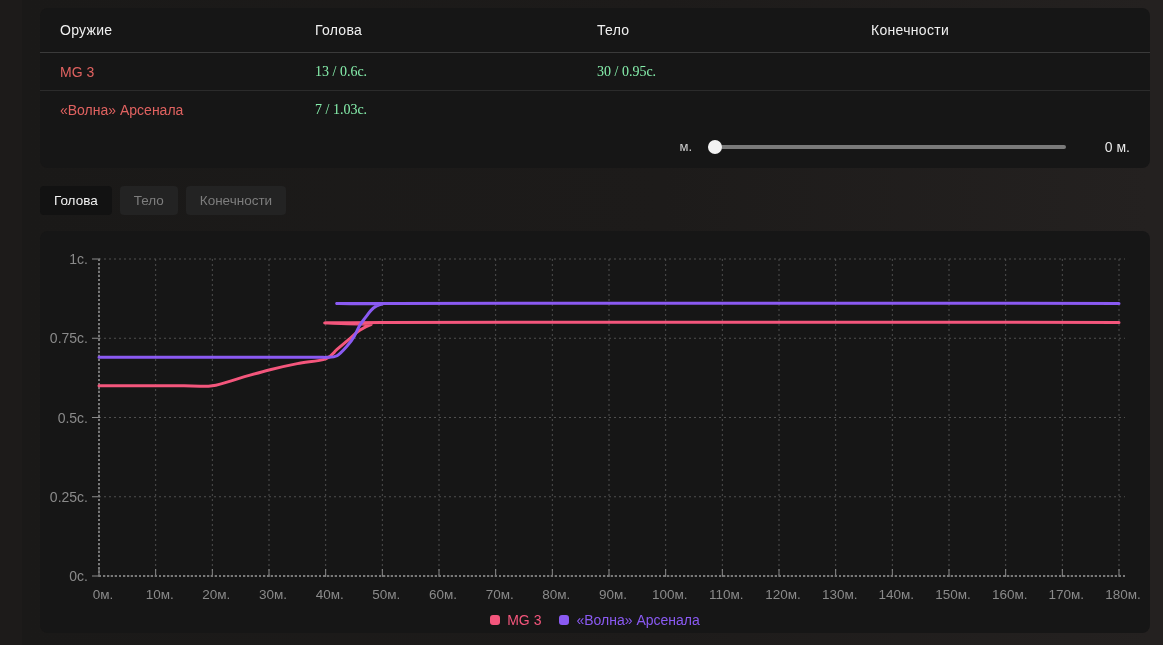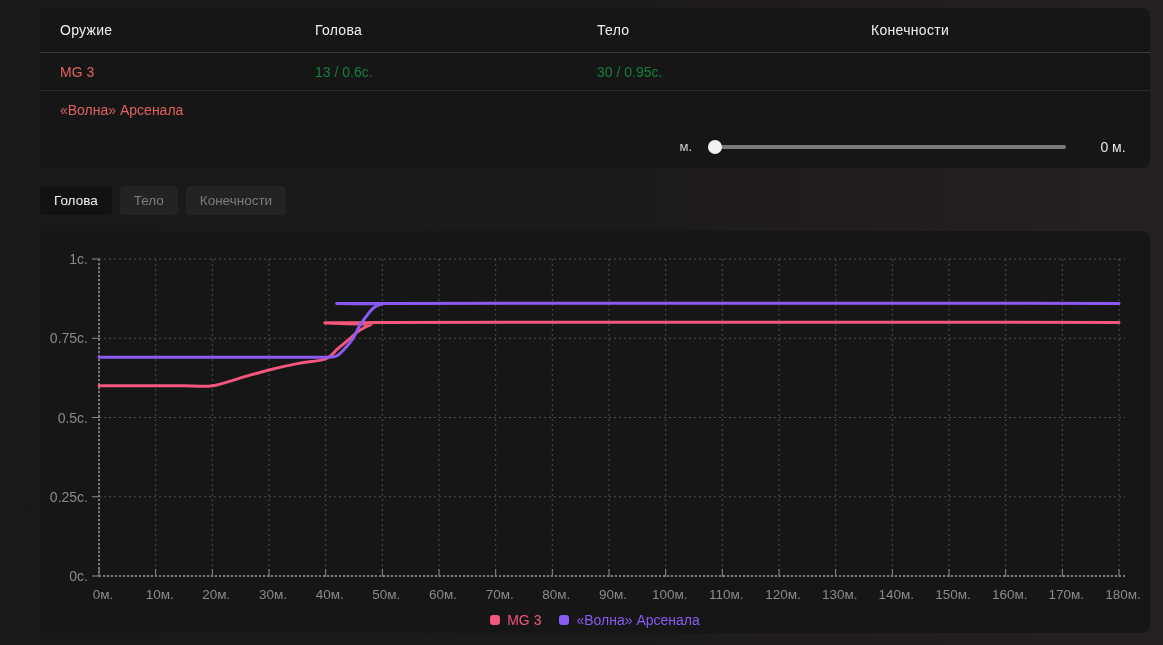--- a/index.html
+++ b/index.html
@@ -27,29 +27,29 @@
   
   .thead, .trow {
     display:grid; grid-template-columns:255px 282px 274px 1fr;
     align-items:center; padding:0 20px;
   }
   .thead { height:45px; border-bottom:1px solid #3a3a3a; }
   .thead span { color:#f0f0f0; font-size:14px; font-weight:500; letter-spacing:.3px; }
   .trow { height:38px; font-size:14px; }
   .trow.first { border-bottom:1px solid #2b2b2b; }
   .weapon-link { color:#e06260; text-decoration:none; cursor:pointer; }
-  .cell { color:#15803d; }
+  .cell { color:#86efac;font-family:Liberation Serif, serif; }
 
   
   .slider-row { height:39px; display:flex; align-items:center; justify-content:flex-end; padding:0 20px 4px; }
   .slider-label { color:#cfcfcf; font-size:13px; margin-right:16px; }
   .slider { position:relative; width:358px; height:14px; display:flex; align-items:center; cursor:pointer; }
   .slider-track { width:100%; height:4px; background:#7a7a7a; border-radius:2px; }
   .slider-thumb { position:absolute; left:0; top:0; width:14px; height:14px; border-radius:50%; background:#f2f2f2; }
-  .slider-value { color:#e8e8e8; font-size:14px; margin-left:30px; min-width:34px; text-align:center; }
+  .slider-value { color:#e8e8e8; font-size:14px; margin-left:30px; min-width:34px; text-align:right; }
 
   
   .tabs { display:flex; gap:8px; margin-top:18px; }
   .tab {
     height:29px; display:flex; align-items:center; padding:0 14px;
     border-radius:4px; font-size:13.5px; background:#232323; color:#7d7d7d; cursor:pointer;
   }
   .tab.active { background:#121212; color:#f2f2f2; }
 
   
@@ -80,20 +80,21 @@
         <span>Тело</span>
         <span>Конечности</span>
       </div>
       <div class="trow first">
         <a class="weapon-link">MG 3</a>
         <span class="cell">13 / 0.6с.</span>
         <span class="cell">30 / 0.95с.</span>
       </div>
       <div class="trow">
         <a class="weapon-link">«Волна» Арсенала</a>
+        <span class="cell">7 / 1.03с.</span>
       </div>
       <div class="slider-row">
         <span class="slider-label">м.</span>
         <div class="slider">
           <div class="slider-track"></div>
           <div class="slider-thumb"></div>
         </div>
         <span class="slider-value">0 м.</span>
       </div>
     </section>

